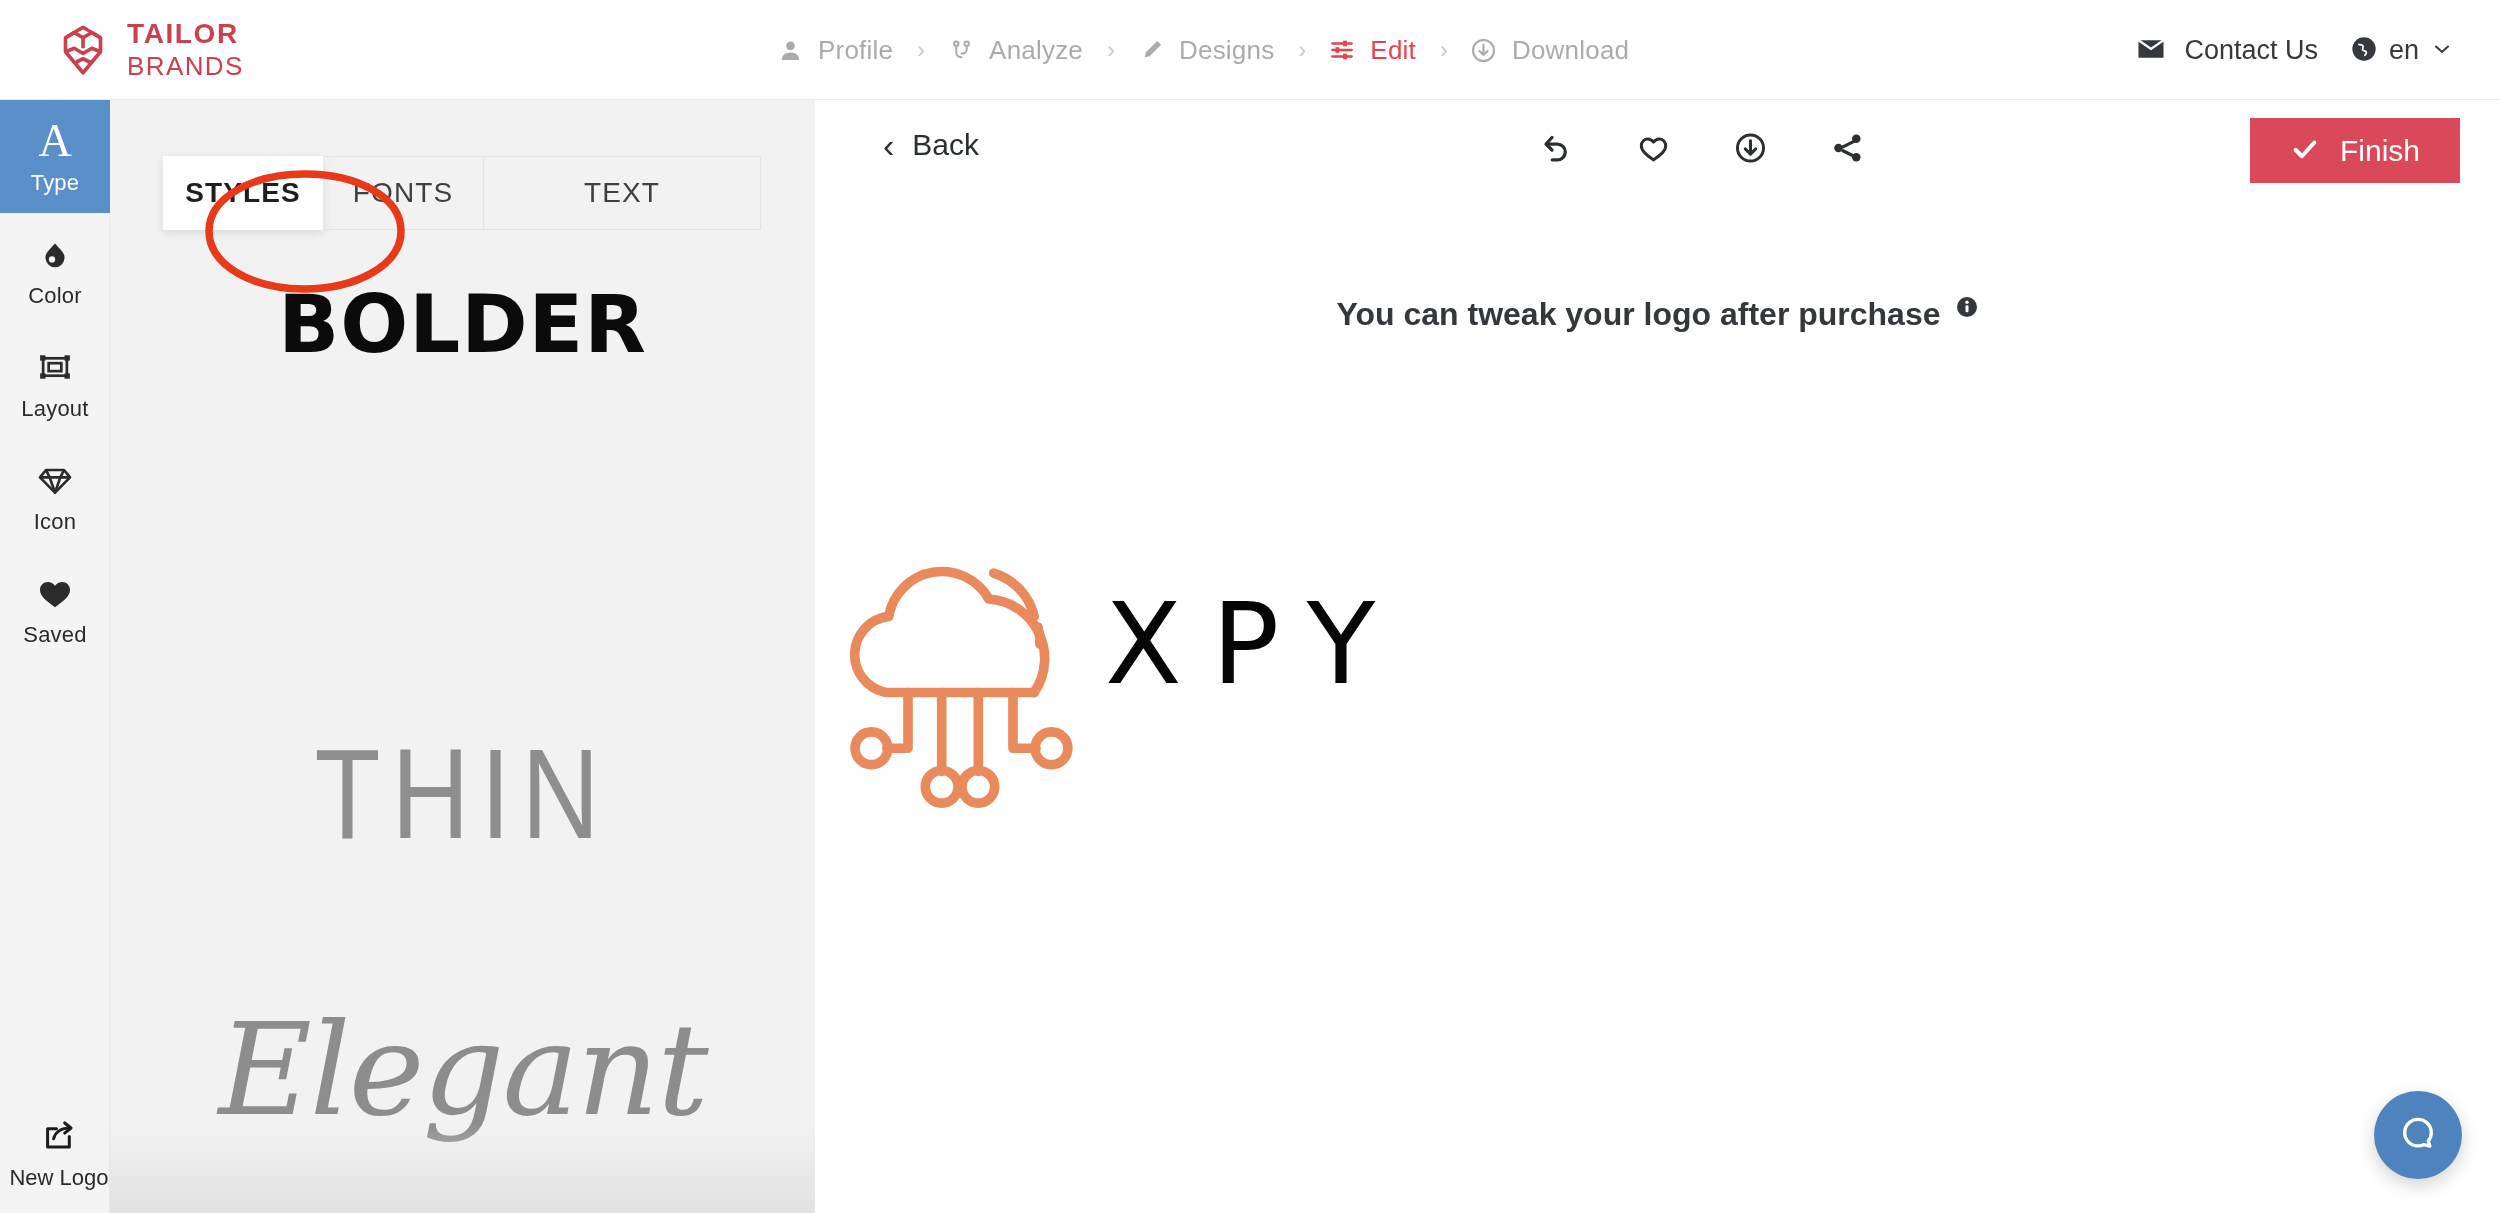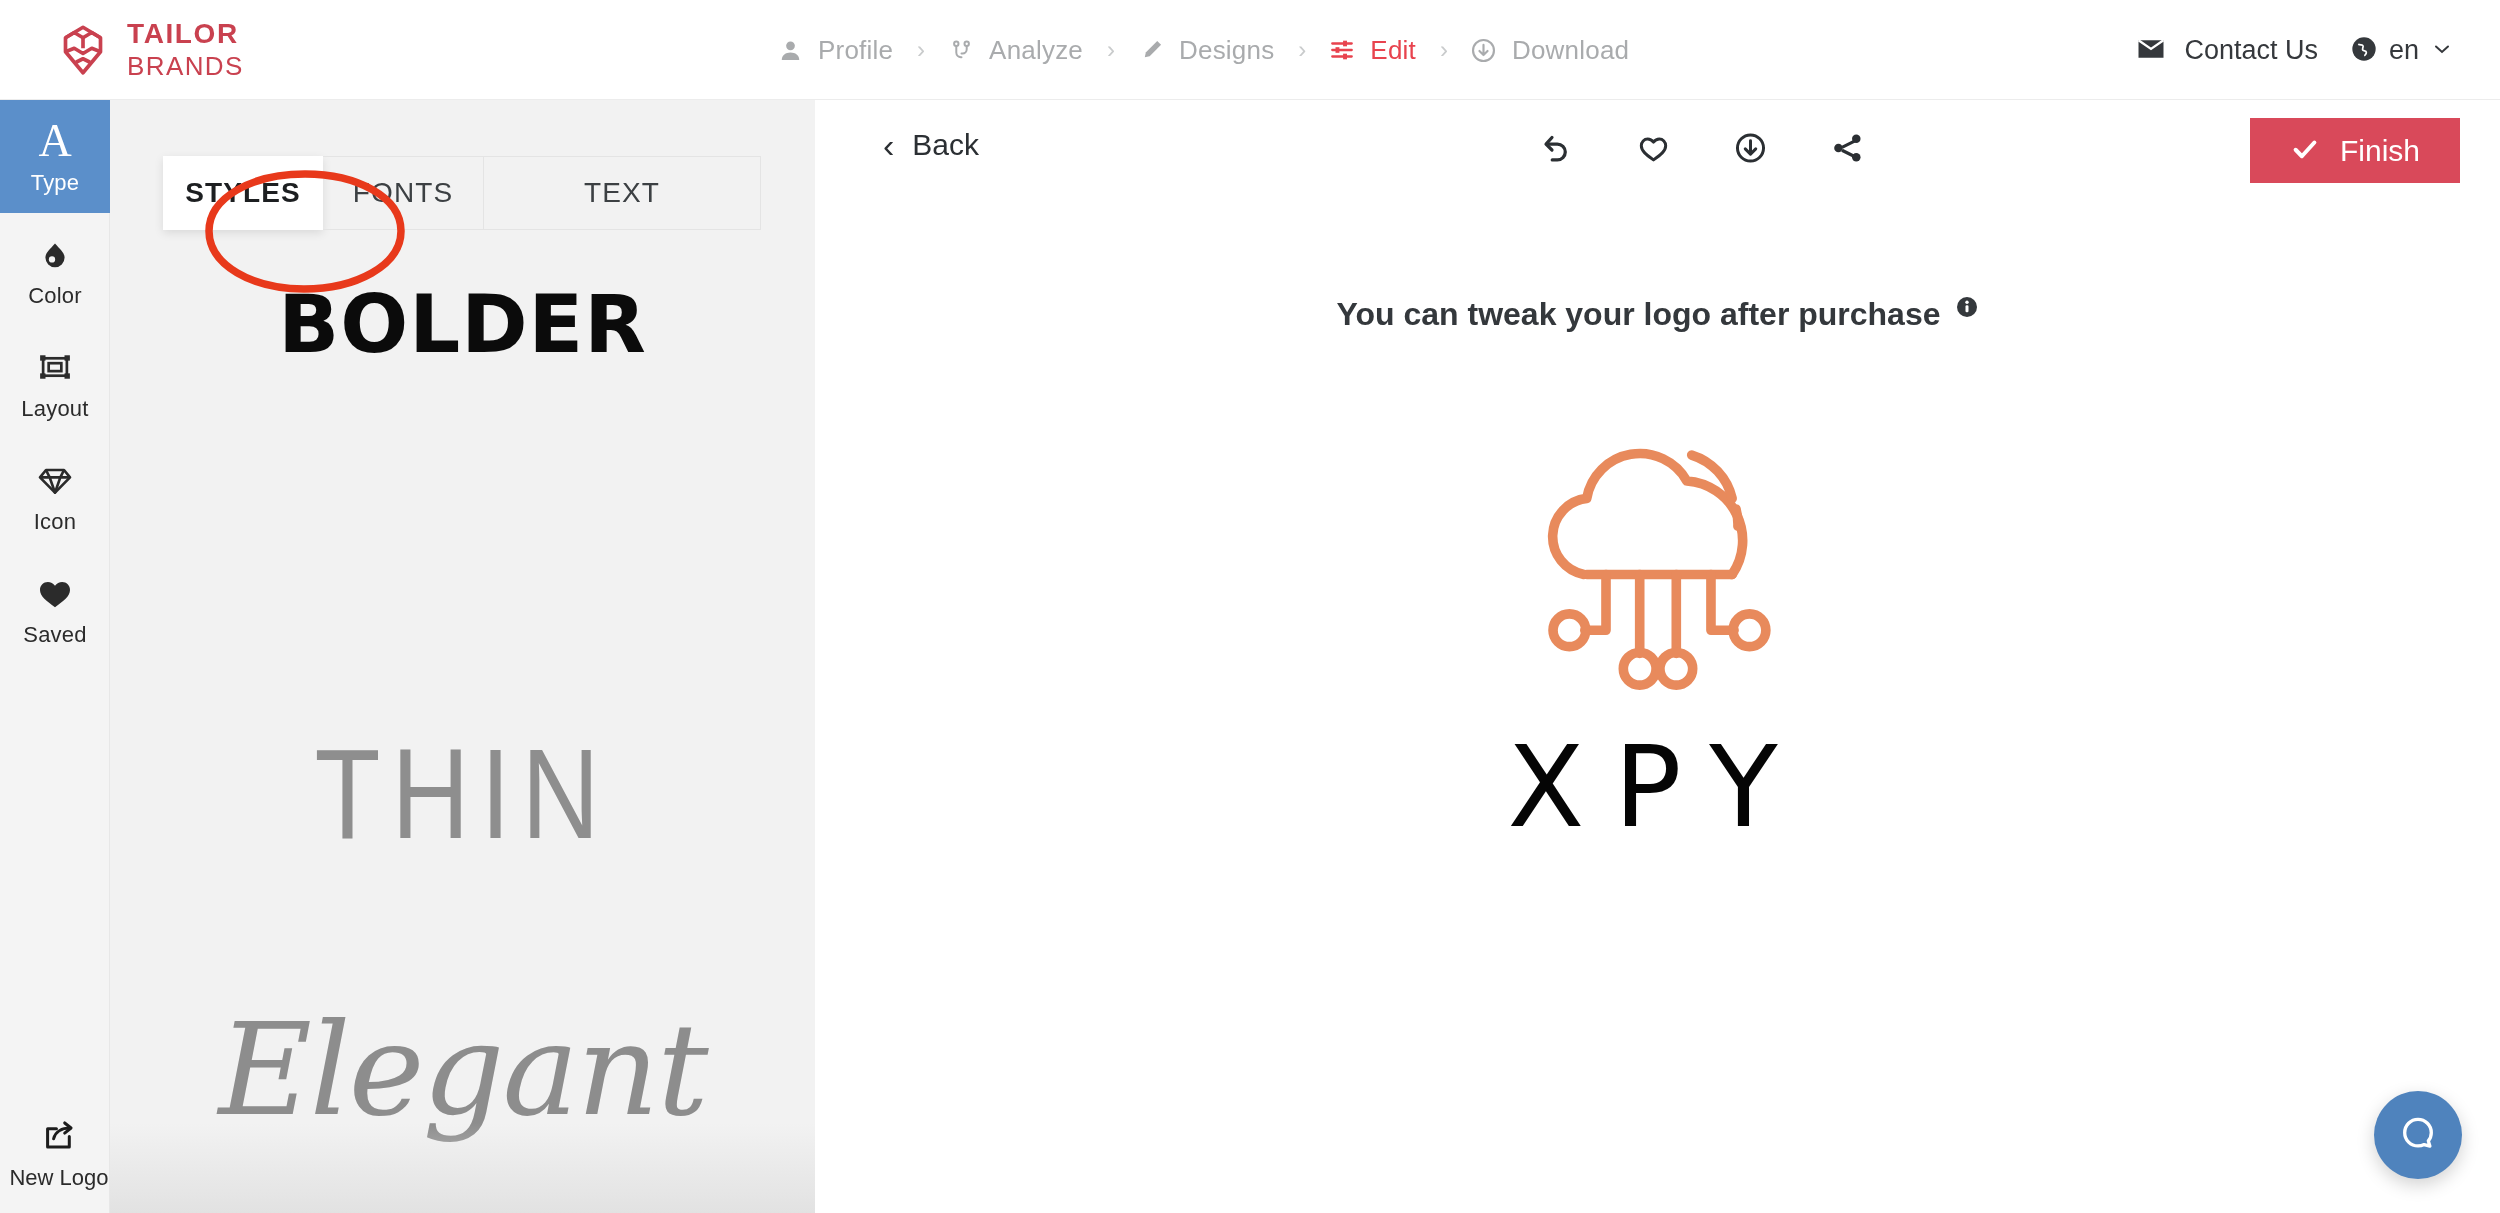--- a/index.html
+++ b/index.html
@@ -163,21 +163,21 @@
 
   .tweak-note {
     position: absolute; left: 0; top: 180px; width: 1685px;
     display: flex; align-items: center; justify-content: center; gap: 14px;
   }
   .tweak-text { font-size: 32px; font-weight: bold; color: #34383c; margin-top: 16px; }
   .info-dot { display: flex; align-items: center; }
 
   .logo-stage {
     position: absolute; left: 0; top: 230px; width: 1685px; height: 600px;
-    display: flex; flex-direction: column; align-items: center; justify-content: flex-start;
+    display: flex; flex-direction: row; align-items: center; justify-content: flex-start;
   }
   .logo-icon { margin-top: 100px; }
   .logo-word {
     margin-top: 28px; font-size: 112px; font-weight: 500; letter-spacing: 30px;
     color: #050505; font-family: "DejaVu Sans", sans-serif;
   }
 
   .help-bubble {
     position: absolute; right: 38px; bottom: 34px; width: 88px; height: 88px;
     border-radius: 50%; background: #4f83bd; display: flex;

